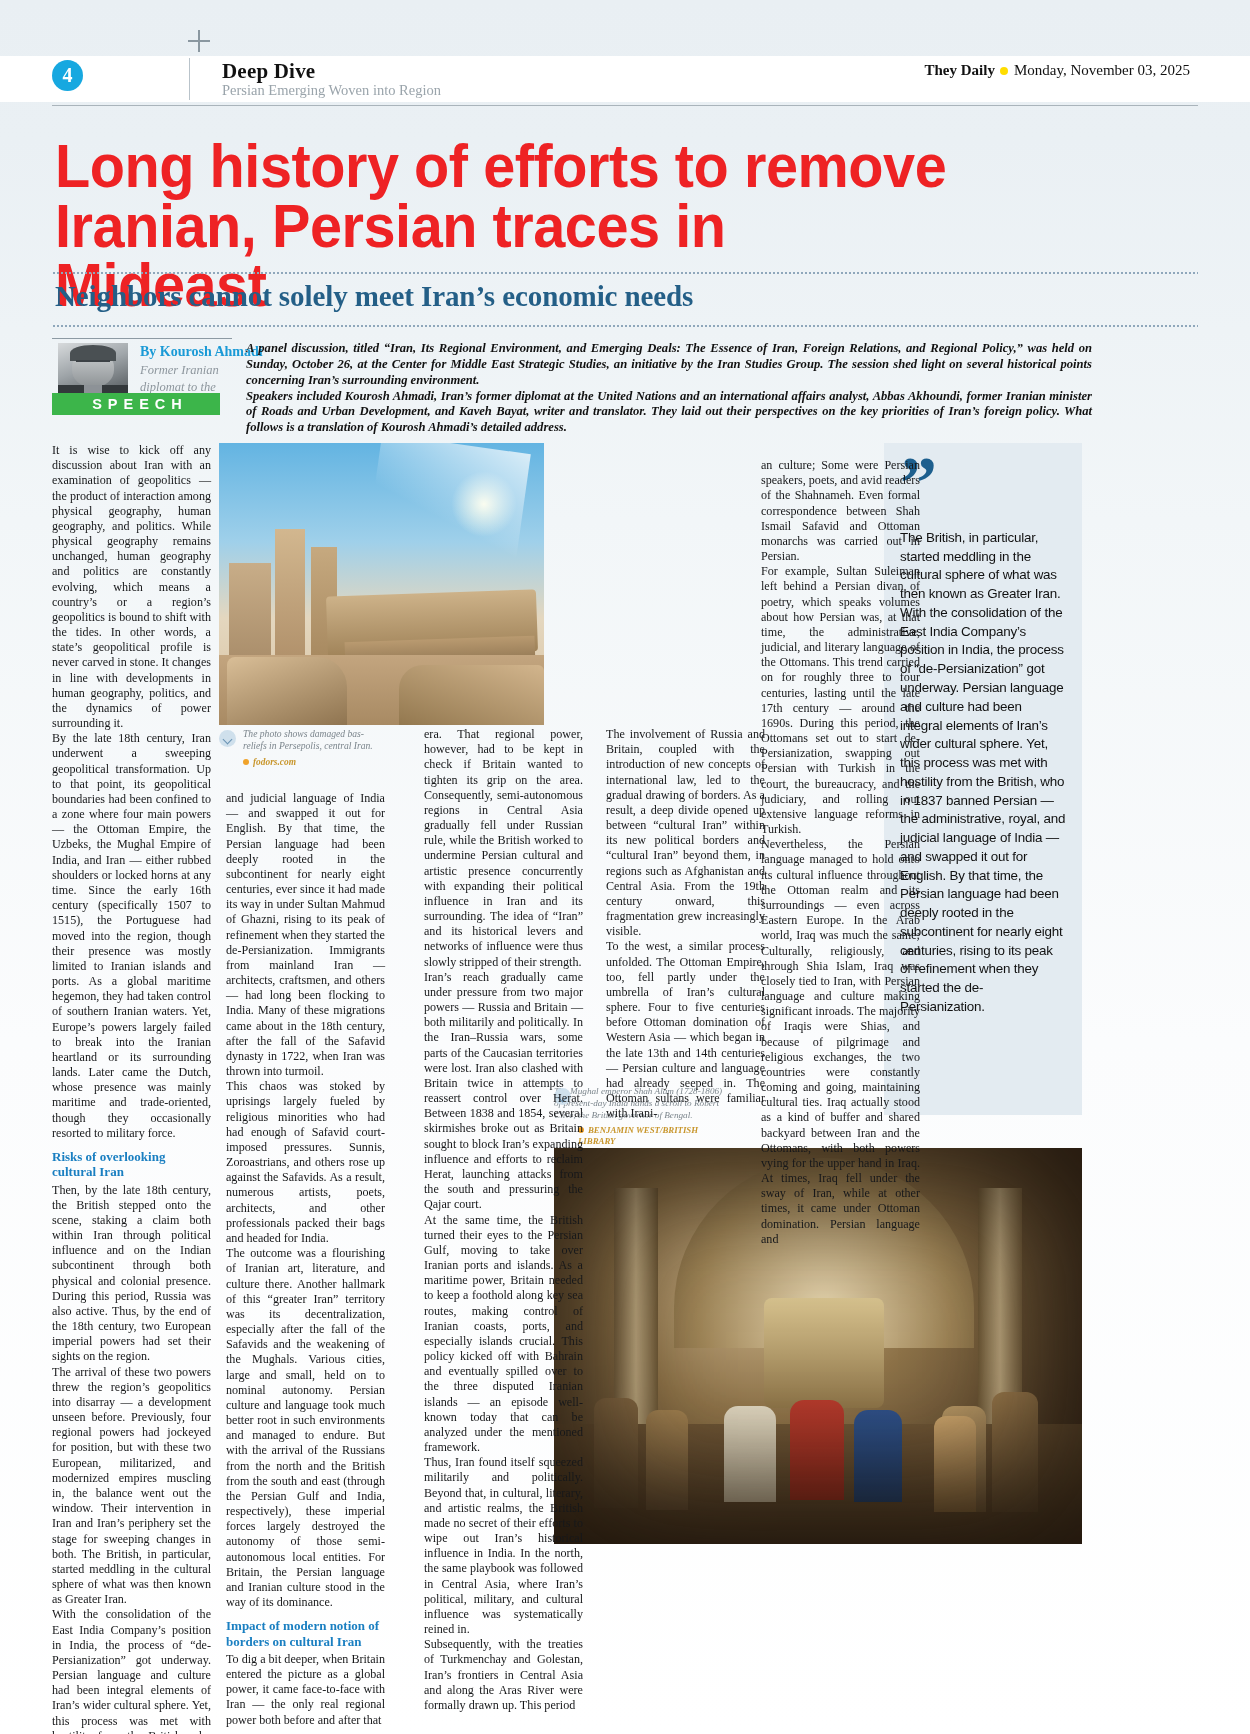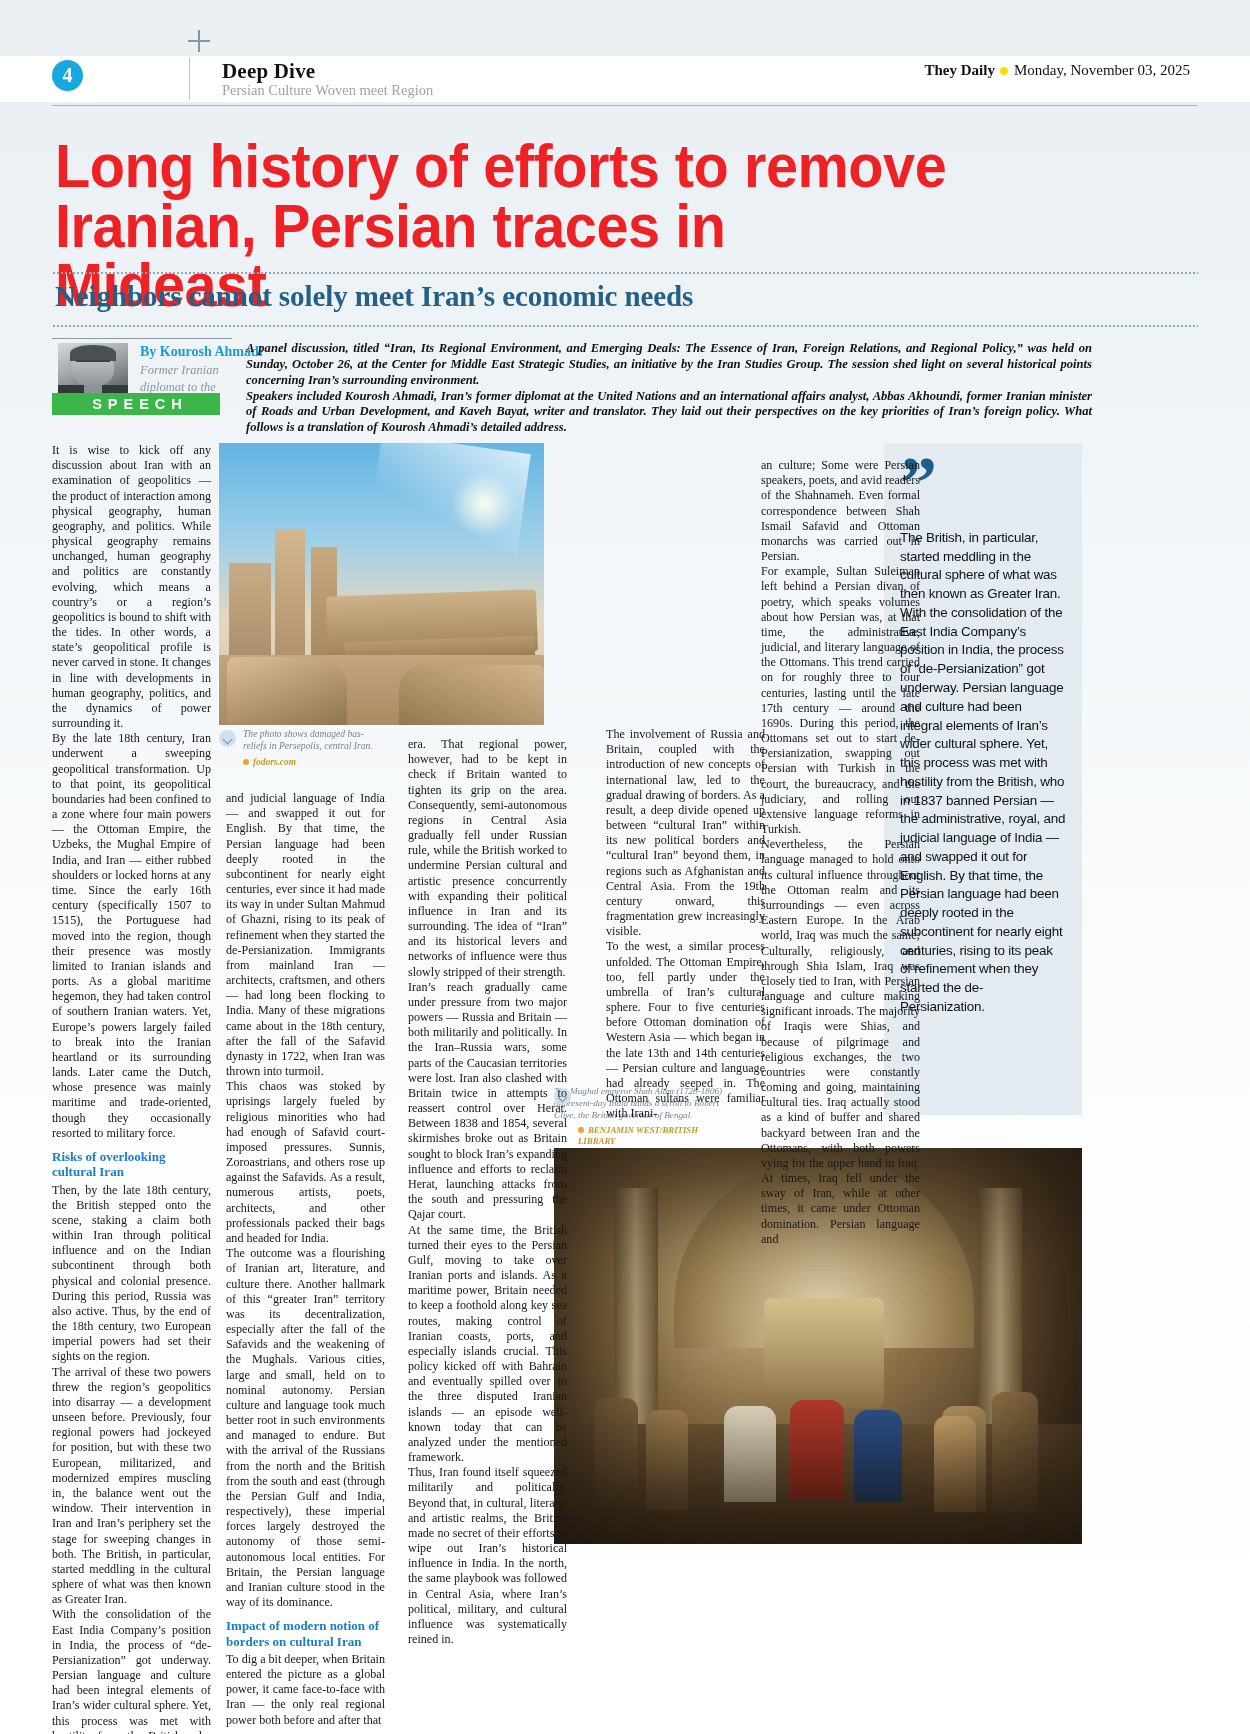--- a/index.html
+++ b/index.html
@@ -102,21 +102,21 @@
     font-family:"Liberation Serif",serif;font-size:12.1px;line-height:1.255;
     color:#17181a;text-align:justify;hyphens:auto;
   }
   .col p{margin:0;text-indent:0;}
   .col .sub{
     font-family:"Liberation Serif",serif;font-weight:bold;font-size:13px;
     color:#1a7fc1;line-height:1.18;margin:8px 0 3px;text-align:left;
   }
   .c1{left:0;}
   .c2{left:174px;}
-  .c3{left:356px;margin-top:10px;}
+  .c3{left:372px;}
   .c4{left:554px;}
   .c5{left:709px;margin-top:15px;}
 
   
   .photo-main{
     position:absolute;left:219px;top:443px;width:325px;height:282px;
     background:linear-gradient(180deg,#7fc3e8 0%, #bcdcee 42%, #d9c7ae 58%, #cbb295 100%);
     overflow:hidden;
   }
   .pm-sky{position:absolute;inset:0;background:linear-gradient(180deg,#63b4e2 0%,#9fd0ea 35%,#e4d7bf 62%,#d8c1a0 100%);}
@@ -195,21 +195,21 @@
 <body>
 
 <div class="page">
 
   <div class="cropmark"></div>
 
   <div class="masthead"></div>
   <div class="pagenum">4</div>
   <div class="mh-divider"></div>
   <div class="mh-title">Deep Dive</div>
-  <div class="mh-sub">Persian Culture Woven meet Region</div>
+  <div class="mh-sub">Persian Emerging Woven into Region</div>
   <div class="mh-right">
     <b>They Daily</b><span class="yellowdot"></span><span>Monday, November 03, 2025</span>
   </div>
   <div class="mh-rule"></div>
 
   <h1 class="headline">Long history of efforts to remove Iranian, Persian traces in Mideast</h1>
   <div class="dotrule r1"></div>
   <h2 class="subhead">Neighbors cannot solely meet Iran’s economic needs</h2>
   <div class="dotrule r2"></div>
 
@@ -301,20 +301,21 @@
       <p>The outcome was a flourishing of Iranian art, literature, and culture there. Another hallmark of this “greater Iran” territory was its decentralization, especially after the fall of the Safavids and the weakening of the Mughals. Various cities, large and small, held on to nominal autonomy. Persian culture and language took much better root in such environments and managed to endure. But with the arrival of the Russians from the north and the British from the south and east (through the Persian Gulf and India, respectively), these imperial forces largely destroyed the autonomy of those semi-autonomous local entities. For Britain, the Persian language and Iranian culture stood in the way of its dominance.</p>
       <p class="sub">Impact of modern notion of borders on cultural Iran</p>
       <p>To dig a bit deeper, when Britain entered the picture as a global power, it came face-to-face with Iran — the only real regional power both before and after that</p>
     </div>
 
     <div class="col c3" style="top:284px;">
       <p>era. That regional power, however, had to be kept in check if Britain wanted to tighten its grip on the area. Consequently, semi-autonomous regions in Central Asia gradually fell under Russian rule, while the British worked to undermine Persian cultural and artistic presence concurrently with expanding their political influence in Iran and its surrounding. The idea of “Iran” and its historical levers and networks of influence were thus slowly stripped of their strength.</p>
       <p>Iran’s reach gradually came under pressure from two major powers — Russia and Britain — both militarily and politically. In the Iran–Russia wars, some parts of the Caucasian territories were lost. Iran also clashed with Britain twice in attempts to reassert control over Herat. Between 1838 and 1854, several skirmishes broke out as Britain sought to block Iran’s expanding influence and efforts to reclaim Herat, launching attacks from the south and pressuring the Qajar court.</p>
       <p>At the same time, the British turned their eyes to the Persian Gulf, moving to take over Iranian ports and islands. As a maritime power, Britain needed to keep a foothold along key sea routes, making control of Iranian coasts, ports, and especially islands crucial. This policy kicked off with Bahrain and eventually spilled over to the three disputed Iranian islands — an episode well-known today that can be analyzed under the mentioned framework.</p>
       <p>Thus, Iran found itself squeezed militarily and politically. Beyond that, in cultural, literary, and artistic realms, the British made no secret of their efforts to wipe out Iran’s historical influence in India. In the north, the same playbook was followed in Central Asia, where Iran’s political, military, and cultural influence was systematically reined in.</p>
+      <p>Subsequently, with the treaties of Turkmenchay and Golestan, Iran’s frontiers in Central Asia and along the Aras River were formally drawn up. This period</p>
     </div>
 
     <div class="col c4" style="top:284px;">
       <p>The involvement of Russia and Britain, coupled with the introduction of new concepts of international law, led to the gradual drawing of borders. As a result, a deep divide opened up between “cultural Iran” within its new political borders and “cultural Iran” beyond them, in regions such as Afghanistan and Central Asia. From the 19th century onward, this fragmentation grew increasingly visible.</p>
       <p>To the west, a similar process unfolded. The Ottoman Empire, too, fell partly under the umbrella of Iran’s cultural sphere. Four to five centuries before Ottoman domination of Western Asia — which began in the late 13th and 14th centuries — Persian culture and language had already seeped in. The Ottoman sultans were familiar with Irani-</p>
     </div>
 
     <div class="col c5">
       <p>an culture; Some were Persian speakers, poets, and avid readers of the Shahnameh. Even formal correspondence between Shah Ismail Safavid and Ottoman monarchs was carried out in Persian.</p>
       <p>For example, Sultan Suleiman left behind a Persian divan of poetry, which speaks volumes about how Persian was, at that time, the administrative, judicial, and literary language of the Ottomans. This trend carried on for roughly three to four centuries, lasting until the late 17th century — around the 1690s. During this period, the Ottomans set out to start de-Persianization, swapping out Persian with Turkish in the court, the bureaucracy, and the judiciary, and rolling out extensive language reforms in Turkish.</p>

